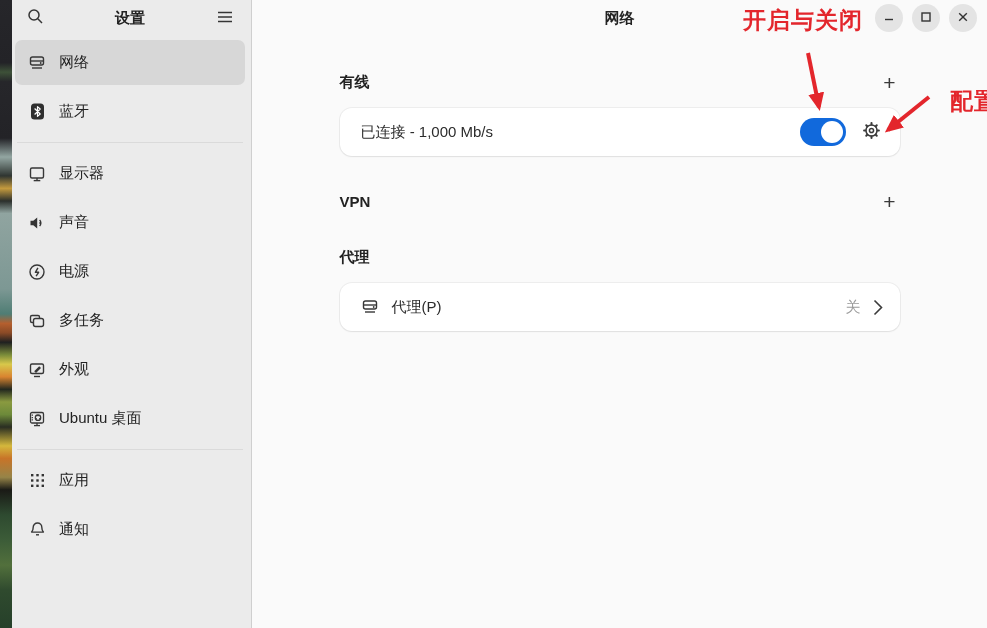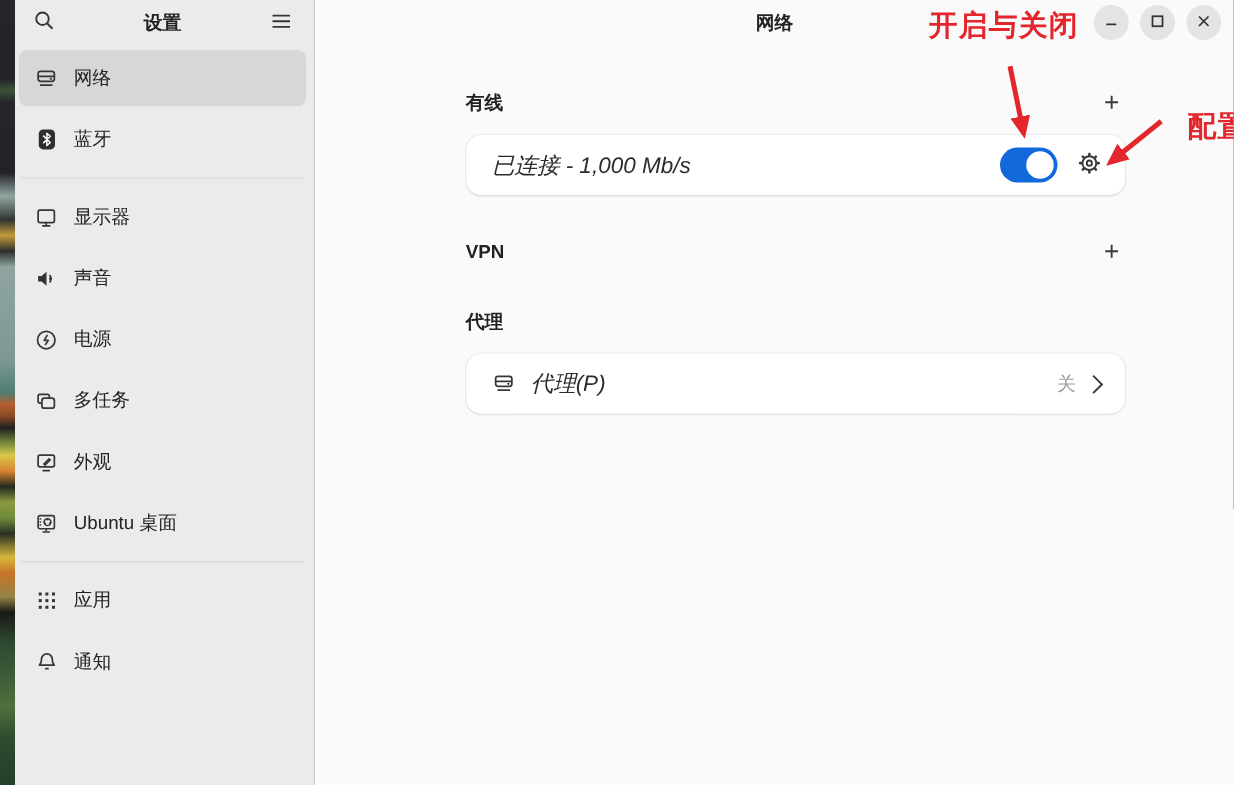--- a/index.html
+++ b/index.html
@@ -1,18 +1,18 @@
 <!DOCTYPE html>
 <html><head>
 <meta charset="utf-8">
 <style>
   * { margin:0; padding:0; box-sizing:border-box; }
   html,body { width:987px; height:628px; overflow:hidden;
     font-family:"Liberation Sans","DejaVu Sans",sans-serif; }
-  .app { position:relative; width:987px; height:628px; background:#000000; }
+  .app { position:relative; width:987px; height:628px; background:#bef264; }
 
   
   .wallpaper { position:absolute; left:0; top:0; width:12px; height:628px;
     background:linear-gradient(180deg,
       #26262a 0%, #232327 10%, #3d5138 11.5%, #26262a 13%, #232327 22%,
       #93a6a2 25%, #2f3531 28%, #c49a3e 30%, #2b2f2c 32%, #90a4a0 34%,
       #7d9894 46%, #4f7d74 50%, #b55f2e 51.5%, #8a4a26 53%, #1f2020 54.5%,
       #7a8c3a 56.5%, #d8c84a 58%, #d98430 60%, #23281e 62%, #8a9a40 64%,
       #6d8a3a 66%, #2a2e22 68%, #d4b83c 71%, #c87428 73%, #968448 76%,
       #1a1a16 78%, #2e4a30 82%, #3c5c38 86%, #52703c 90%, #2f4a2e 94%, #26402a 100%); }
@@ -38,30 +38,30 @@
   .main { flex:1; position:relative; background:#fafafa; }
   .main-header { position:relative; height:36px; }
   .main-title { position:absolute; left:0; right:0; top:0; height:36px;
     display:flex; align-items:center; justify-content:center;
     font-size:15px; font-weight:bold; color:#222; }
   .window-controls { position:absolute; right:10px; top:4px; display:flex; gap:9px; }
   .wc-btn { width:28px; height:28px; border-radius:50%; background:#e4e4e4; border:none;
     display:flex; align-items:center; justify-content:center; cursor:pointer; }
 
   .content { width:560px; margin:0 auto; }
-  .section { margin-top:35px;margin-left:33px; }
+  .section { margin-top:35px; }
   .section:first-child { margin-top:36px; }
   .section-head { display:flex; align-items:center; justify-content:space-between; height:21px; }
   .section-label { font-size:15px; font-weight:bold; color:#222; }
   .add-btn { border:none; background:transparent; font-size:21px; font-weight:400;
     color:#3a3a3a; line-height:20px; cursor:pointer; padding:0 4px; }
   .card { margin-top:15px; background:#fff; border-radius:12px; height:48px;
     display:flex; align-items:center; padding:0 17px 0 21px;
     box-shadow:0 0 0 1px rgba(0,0,0,0.05), 0 1px 2px rgba(0,0,0,0.06); }
-  .card-text { font-size:18px; color:#2c2c2c;font-style:italic; }
+  .card-text { font-size:15px; color:#2c2c2c; }
   .card.dim .card-text { color:#4a4a4a; }
 
   .toggle { margin-left:auto; width:46px; height:28px; border-radius:14px;
     background:#1169dc; position:relative; border:none; cursor:pointer; }
   .toggle .knob { position:absolute; top:3px; right:3px; width:22px; height:22px;
     border-radius:50%; background:#fff; }
   .gear-btn { margin-left:15px; border:none; background:transparent; cursor:pointer;
     display:flex; align-items:center; justify-content:center; width:22px; height:22px; }
 
   .row-icon { width:18px; height:18px; margin-right:13px; display:flex; align-items:center; }

